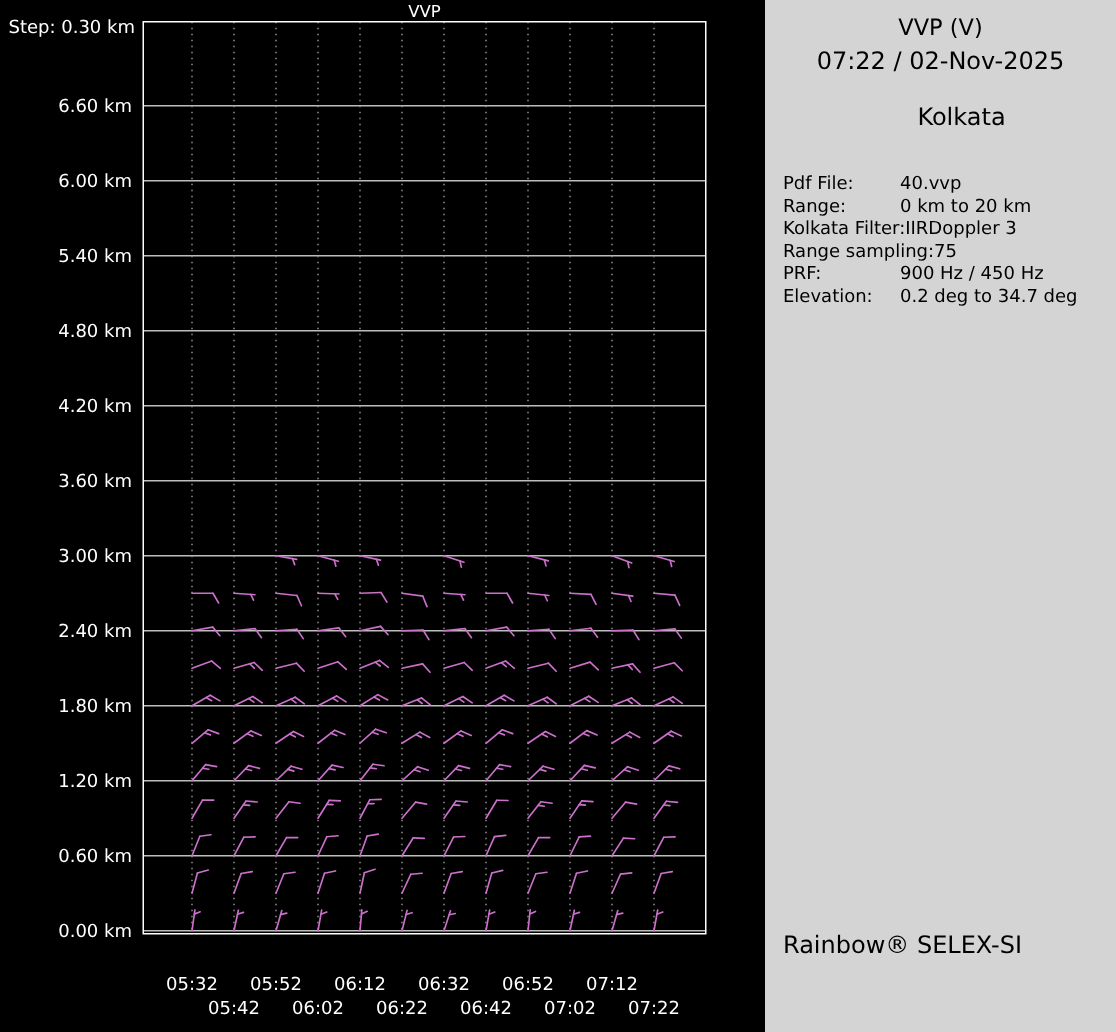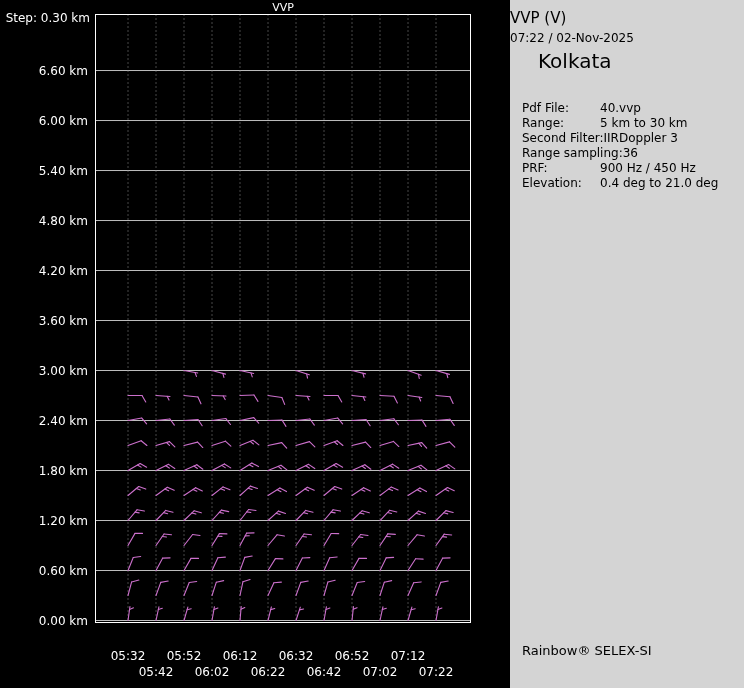--- a/index.html
+++ b/index.html
@@ -2,28 +2,28 @@
 <html><head>
 <meta charset="utf-8">
 <style>
   * { margin:0; padding:0; box-sizing:border-box; }
   html,body { width:744px; height:688px; }
   body { background:#000; font-family:"DejaVu Sans", sans-serif; overflow:hidden; }
   .screen { display:flex; width:744px; height:688px; }
   .plot-section { width:510px; height:688px; background:#000; }
   svg text { font-family:"DejaVu Sans", sans-serif; }
   .info-panel { width:234px; height:688px; background:#d4d4d4; color:#000; position:relative; padding-top:9px; }
-  .panel-header { text-align:left; }
+  .panel-header { text-align:center; }
   .panel-title { font-size:15px; margin-bottom:4px; }
-  .panel-datetime { font-size:12px; margin-bottom:4px; }
-  .panel-location { font-size:20px;margin-left:28px; }
+  .panel-datetime { font-size:16px; margin-bottom:18px; }
+  .panel-location { font-size:16px;margin-left:28px; }
   .info-rows { margin:28px 0 0 12px; font-size:12px; }
   .info-row { display:flex; line-height:15px; white-space:nowrap; }
   .info-label { min-width:78px; }
-  .brand { position:absolute; left:12px; top:643px; font-size:13px; }
+  .brand { position:absolute; left:12px; top:620px; font-size:16px; }
 </style>
 </head>
 <body>
 
 <div class="screen">
 
   <div class="plot-section">
     <svg id="vvp-chart" width="510" height="688" viewBox="0 0 510 688">
         <line x1="95.5" y1="620.5" x2="470.5" y2="620.5" stroke="#bdbdbd" stroke-width="1"></line>
         <line x1="95.5" y1="570.502" x2="470.5" y2="570.502" stroke="#bdbdbd" stroke-width="1"></line>
@@ -641,36 +641,36 @@
       <div class="panel-location">Kolkata</div>
     </div>
 
     <div class="info-rows">
       <div class="info-row">
         <span class="info-label">Pdf File:</span>
         <span class="info-value">40.vvp</span>
       </div>
       <div class="info-row">
         <span class="info-label">Range:</span>
-        <span class="info-value">5 km to 30 km</span>
+        <span class="info-value">0 km to 20 km</span>
       </div>
       <div class="info-row">
-        <span class="info-label">Second Filter:</span>
+        <span class="info-label">Kolkata Filter:</span>
         <span class="info-value">IIRDoppler 3</span>
       </div>
       <div class="info-row">
         <span class="info-label">Range sampling:</span>
-        <span class="info-value">36</span>
+        <span class="info-value">75</span>
       </div>
       <div class="info-row">
         <span class="info-label">PRF:</span>
         <span class="info-value">900 Hz / 450 Hz</span>
       </div>
       <div class="info-row">
         <span class="info-label">Elevation:</span>
-        <span class="info-value">0.4 deg to 21.0 deg</span>
+        <span class="info-value">0.2 deg to 34.7 deg</span>
       </div>
     </div>
 
     <div class="brand">Rainbow® SELEX-SI</div>
   </div>
 
 </div>
 
 </body></html>

